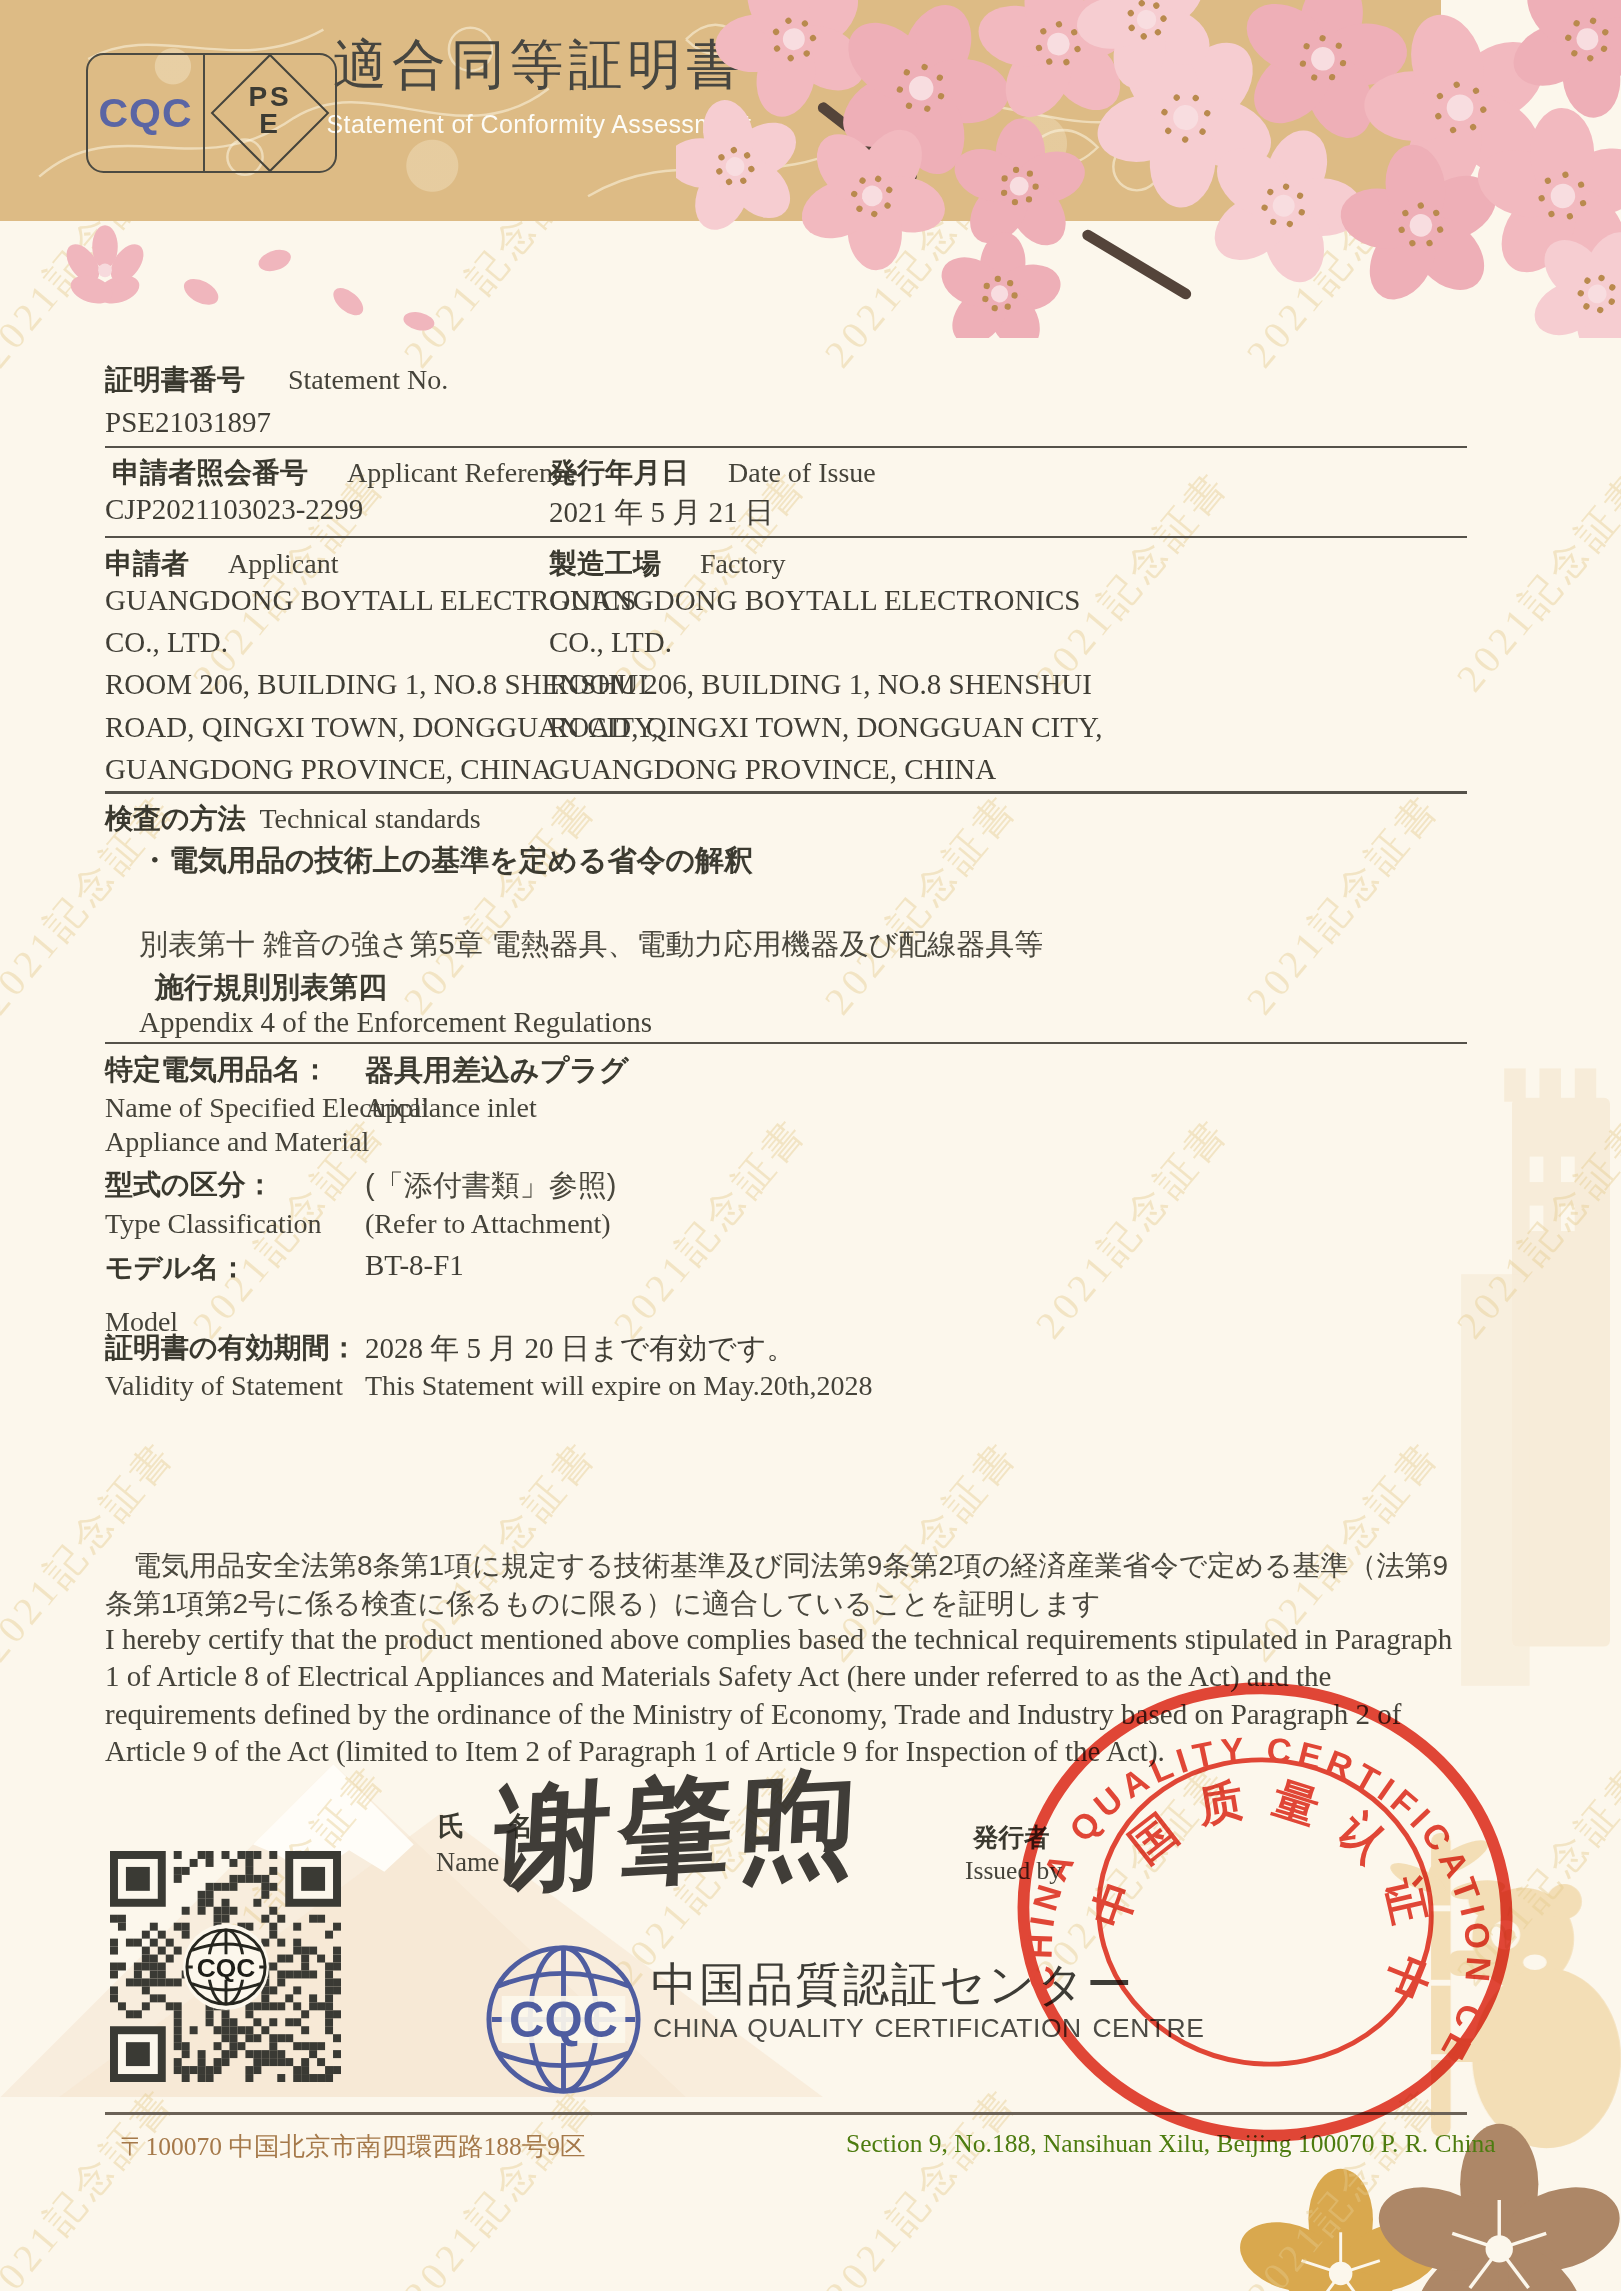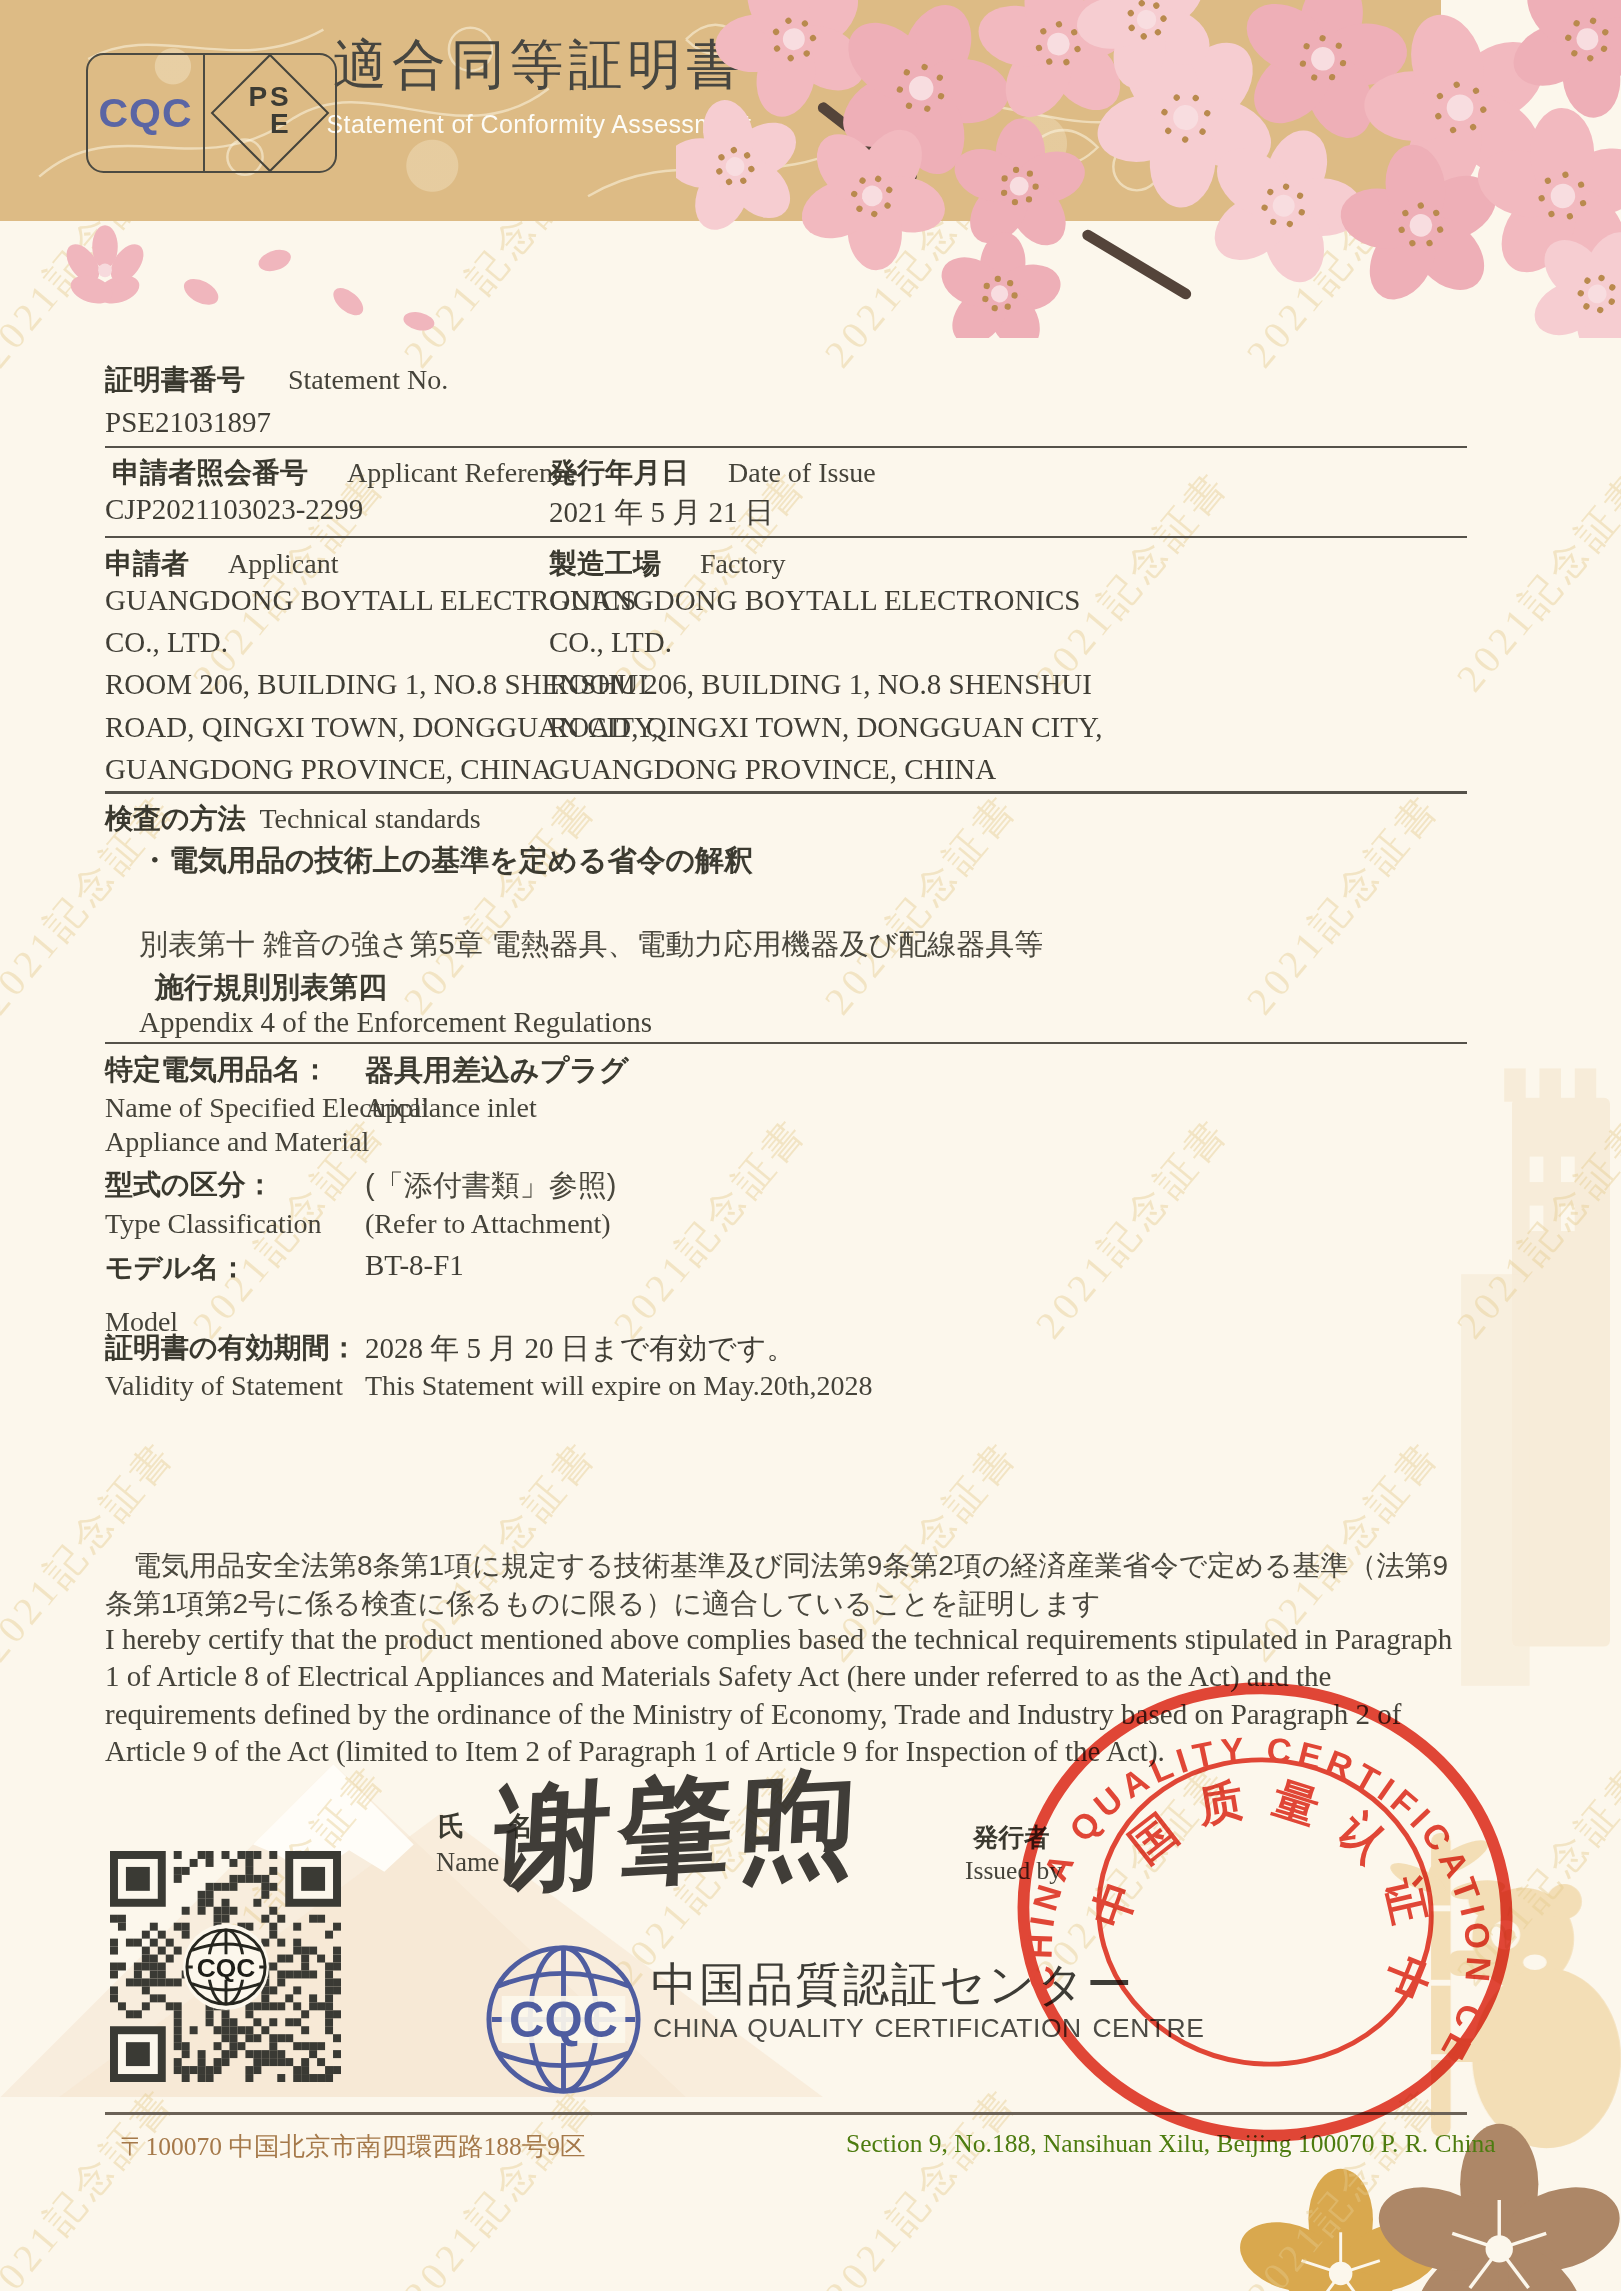--- a/index.html
+++ b/index.html
@@ -26,21 +26,21 @@
   .logo-box{position:absolute;left:86px;top:53px;width:247px;height:116px;border:2.9px solid #4b4a42;
             border-radius:17.6px;display:flex;z-index:4;background:transparent;}
   .logo-left{width:115px;display:flex;align-items:center;justify-content:center;
              border-right:2.5px solid #4b4a42;}
   .logo-cqc{font-family:"Liberation Sans",sans-serif;font-weight:700;font-size:41px;color:#5a65a4;letter-spacing:1px;}
   .logo-right{flex:1;position:relative;}
   .diamond{position:absolute;left:50%;top:50%;width:80px;height:80px;border:2.9px solid #45443c;
            transform:translate(-50%,-50%) rotate(45deg);}
   .pse-text{position:absolute;left:50%;top:50%;transform:translate(-50%,-54%);
             font-family:"Liberation Sans",sans-serif;font-weight:700;font-size:28px;color:#3c3b33;
-            text-align:right;line-height:27.4px;letter-spacing:2.9px;}
+            text-align:center;line-height:27.4px;letter-spacing:2.9px;}
   .doc-title{position:absolute;left:294px;top:29px;width:490px;text-align:center;z-index:4;}
   .doc-title .t{font-family:"Liberation Serif",serif;font-size:54px;color:#474640;letter-spacing:4.9px;white-space:nowrap;}
   .doc-title .s{font-family:"Liberation Sans",sans-serif;font-size:25px;color:#fdfcf7;margin-top:7.8px;white-space:nowrap;letter-spacing:0.4px;}
   
   .wm{position:absolute;transform:rotate(-50deg);font-size:39px;color:rgba(229,203,141,.42);
       letter-spacing:4.9px;font-family:"Liberation Serif",serif;white-space:nowrap;z-index:2;}
   #wm-layer{position:absolute;inset:0;z-index:2;}
   .decor{position:absolute;z-index:1;}
   .blossoms{position:absolute;z-index:4;}
   .content{position:absolute;inset:0;z-index:5;}

